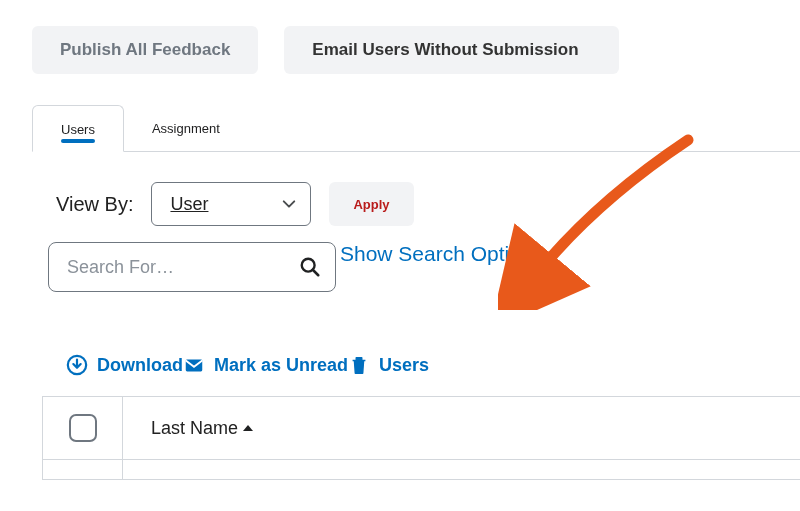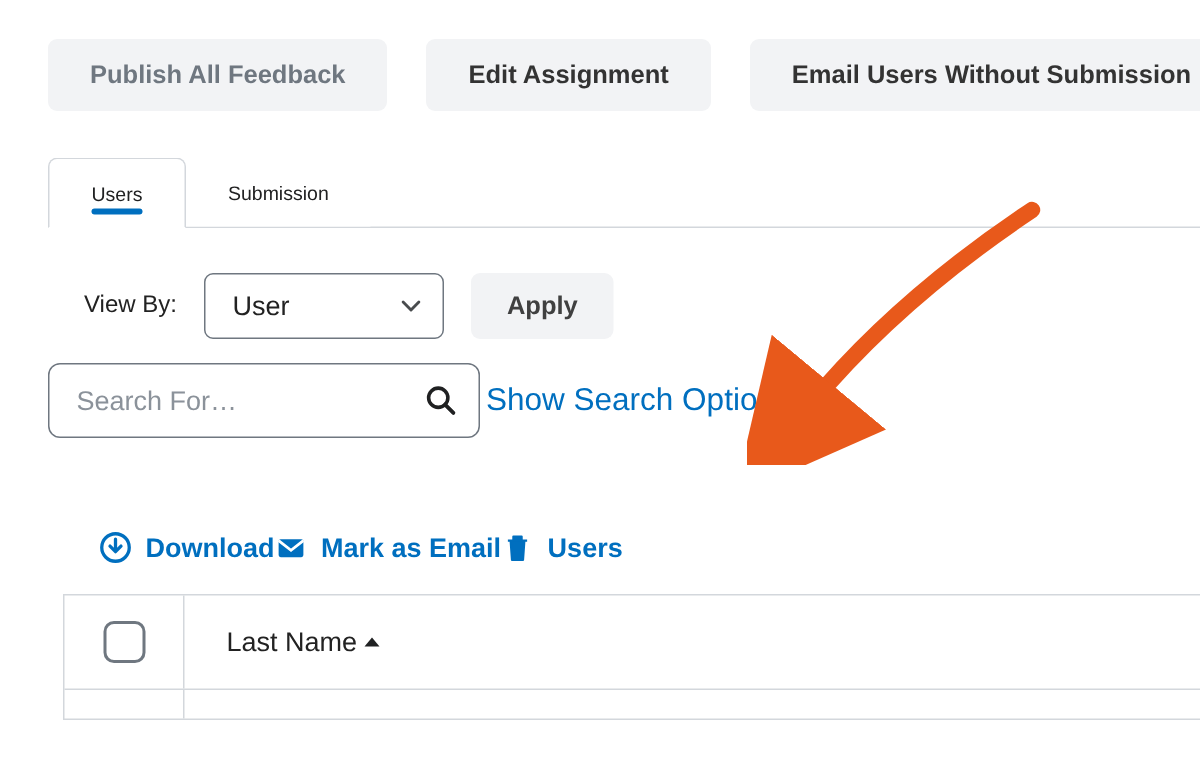--- a/index.html
+++ b/index.html
@@ -71,57 +71,59 @@
   .tab.inactive { color: #212122; }
   
   .viewby-row {
     display: flex;
     align-items: center;
     gap: 18px;
     margin-top: 30px;
     margin-left: 24px;
   }
   .viewby-label {
-    font-size: 16px;
+    font-size: 20px;
     color: #222;
   }
   .select {
     display: flex;
     align-items: center;
     justify-content: space-between;
     border: 1px solid #6f7780;
     border-radius: 6px;
     width: 160px;
     height: 44px;
     padding: 0 14px 0 18px;
     font-size: 18px;
     color: #222;
     cursor: pointer;
     background: #fff;
+    text-decoration: underline;
   }
   .chev {
     width: 14px; height: 14px;
   }
   .apply-btn {
     background: #f2f3f5;
     border: none;
     border-radius: 6px;
-    font-size: 17px;
-    color: #404040;
+    font-size: 13px;
+    color: #b91c1c;
     font-weight: 600;
     padding: 12px 24px;
     height: 44px;
     cursor: pointer;
   }
   
   .search-row {
     display: flex;
-    align-items: center;
+    align-items: flex-start;
     gap: 4px;
     margin-top: 16px;
+    margin-left: 16px;
   }
   .search-box {
     display: flex;
     align-items: center;
     justify-content: space-between;
     width: 288px;
     height: 50px;
     border: 1px solid #6f7780;
     border-radius: 8px;
     padding: 0 14px 0 18px;
@@ -214,27 +216,26 @@
     pointer-events: none;
   }
 </style>
 </head>
 <body>
 
 <div class="canvas">
 
   <div class="top-buttons">
     <button class="btn">Publish All Feedback</button>
-    <button class="btn dark">Edit Assignment</button>
     <button class="btn dark cut">Email Users Without Submission</button>
   </div>
 
   <div class="tabs-wrap">
     <div class="tab active">Users</div>
-    <div class="tab inactive">Submission</div>
+    <div class="tab inactive">Assignment</div>
   </div>
 
   <div class="viewby-row">
     <span class="viewby-label">View By:</span>
     <div class="select">
       <span>User</span>
       <svg class="chev" viewBox="0 0 16 16">
         <path d="M2 5 L8 11 L14 5" fill="none" stroke="#494c4e" stroke-width="2.2" stroke-linecap="round" stroke-linejoin="round"></path>
       </svg>
     </div>
@@ -258,21 +259,21 @@
         <circle cx="12" cy="12" r="10" fill="none" stroke="#006fbf" stroke-width="2.4"></circle>
         <path d="M12 6 V14 M8 11 L12 15 L16 11" fill="none" stroke="#006fbf" stroke-width="2.4" stroke-linecap="round" stroke-linejoin="round"></path>
       </svg>
       <span>Download</span>
     </div>
     <div class="tool">
       <svg viewBox="0 0 24 24">
         <rect x="3" y="6" width="18" height="13" rx="1.5" fill="#006fbf"></rect>
         <path d="M3 7 L12 14 L21 7" fill="none" stroke="#fff" stroke-width="2"></path>
       </svg>
-      <span>Mark as Email</span>
+      <span>Mark as Unread</span>
     </div>
     <div class="tool">
       <svg viewBox="0 0 24 24">
         <path d="M5 7 H19 M9 7 V4 H15 V7 M7 7 L8 21 H16 L17 7" fill="#006fbf" stroke="#006fbf" stroke-width="1.6" stroke-linejoin="round"></path>
       </svg>
       <span>Users</span>
     </div>
   </div>
 
   <div class="table-wrap">

